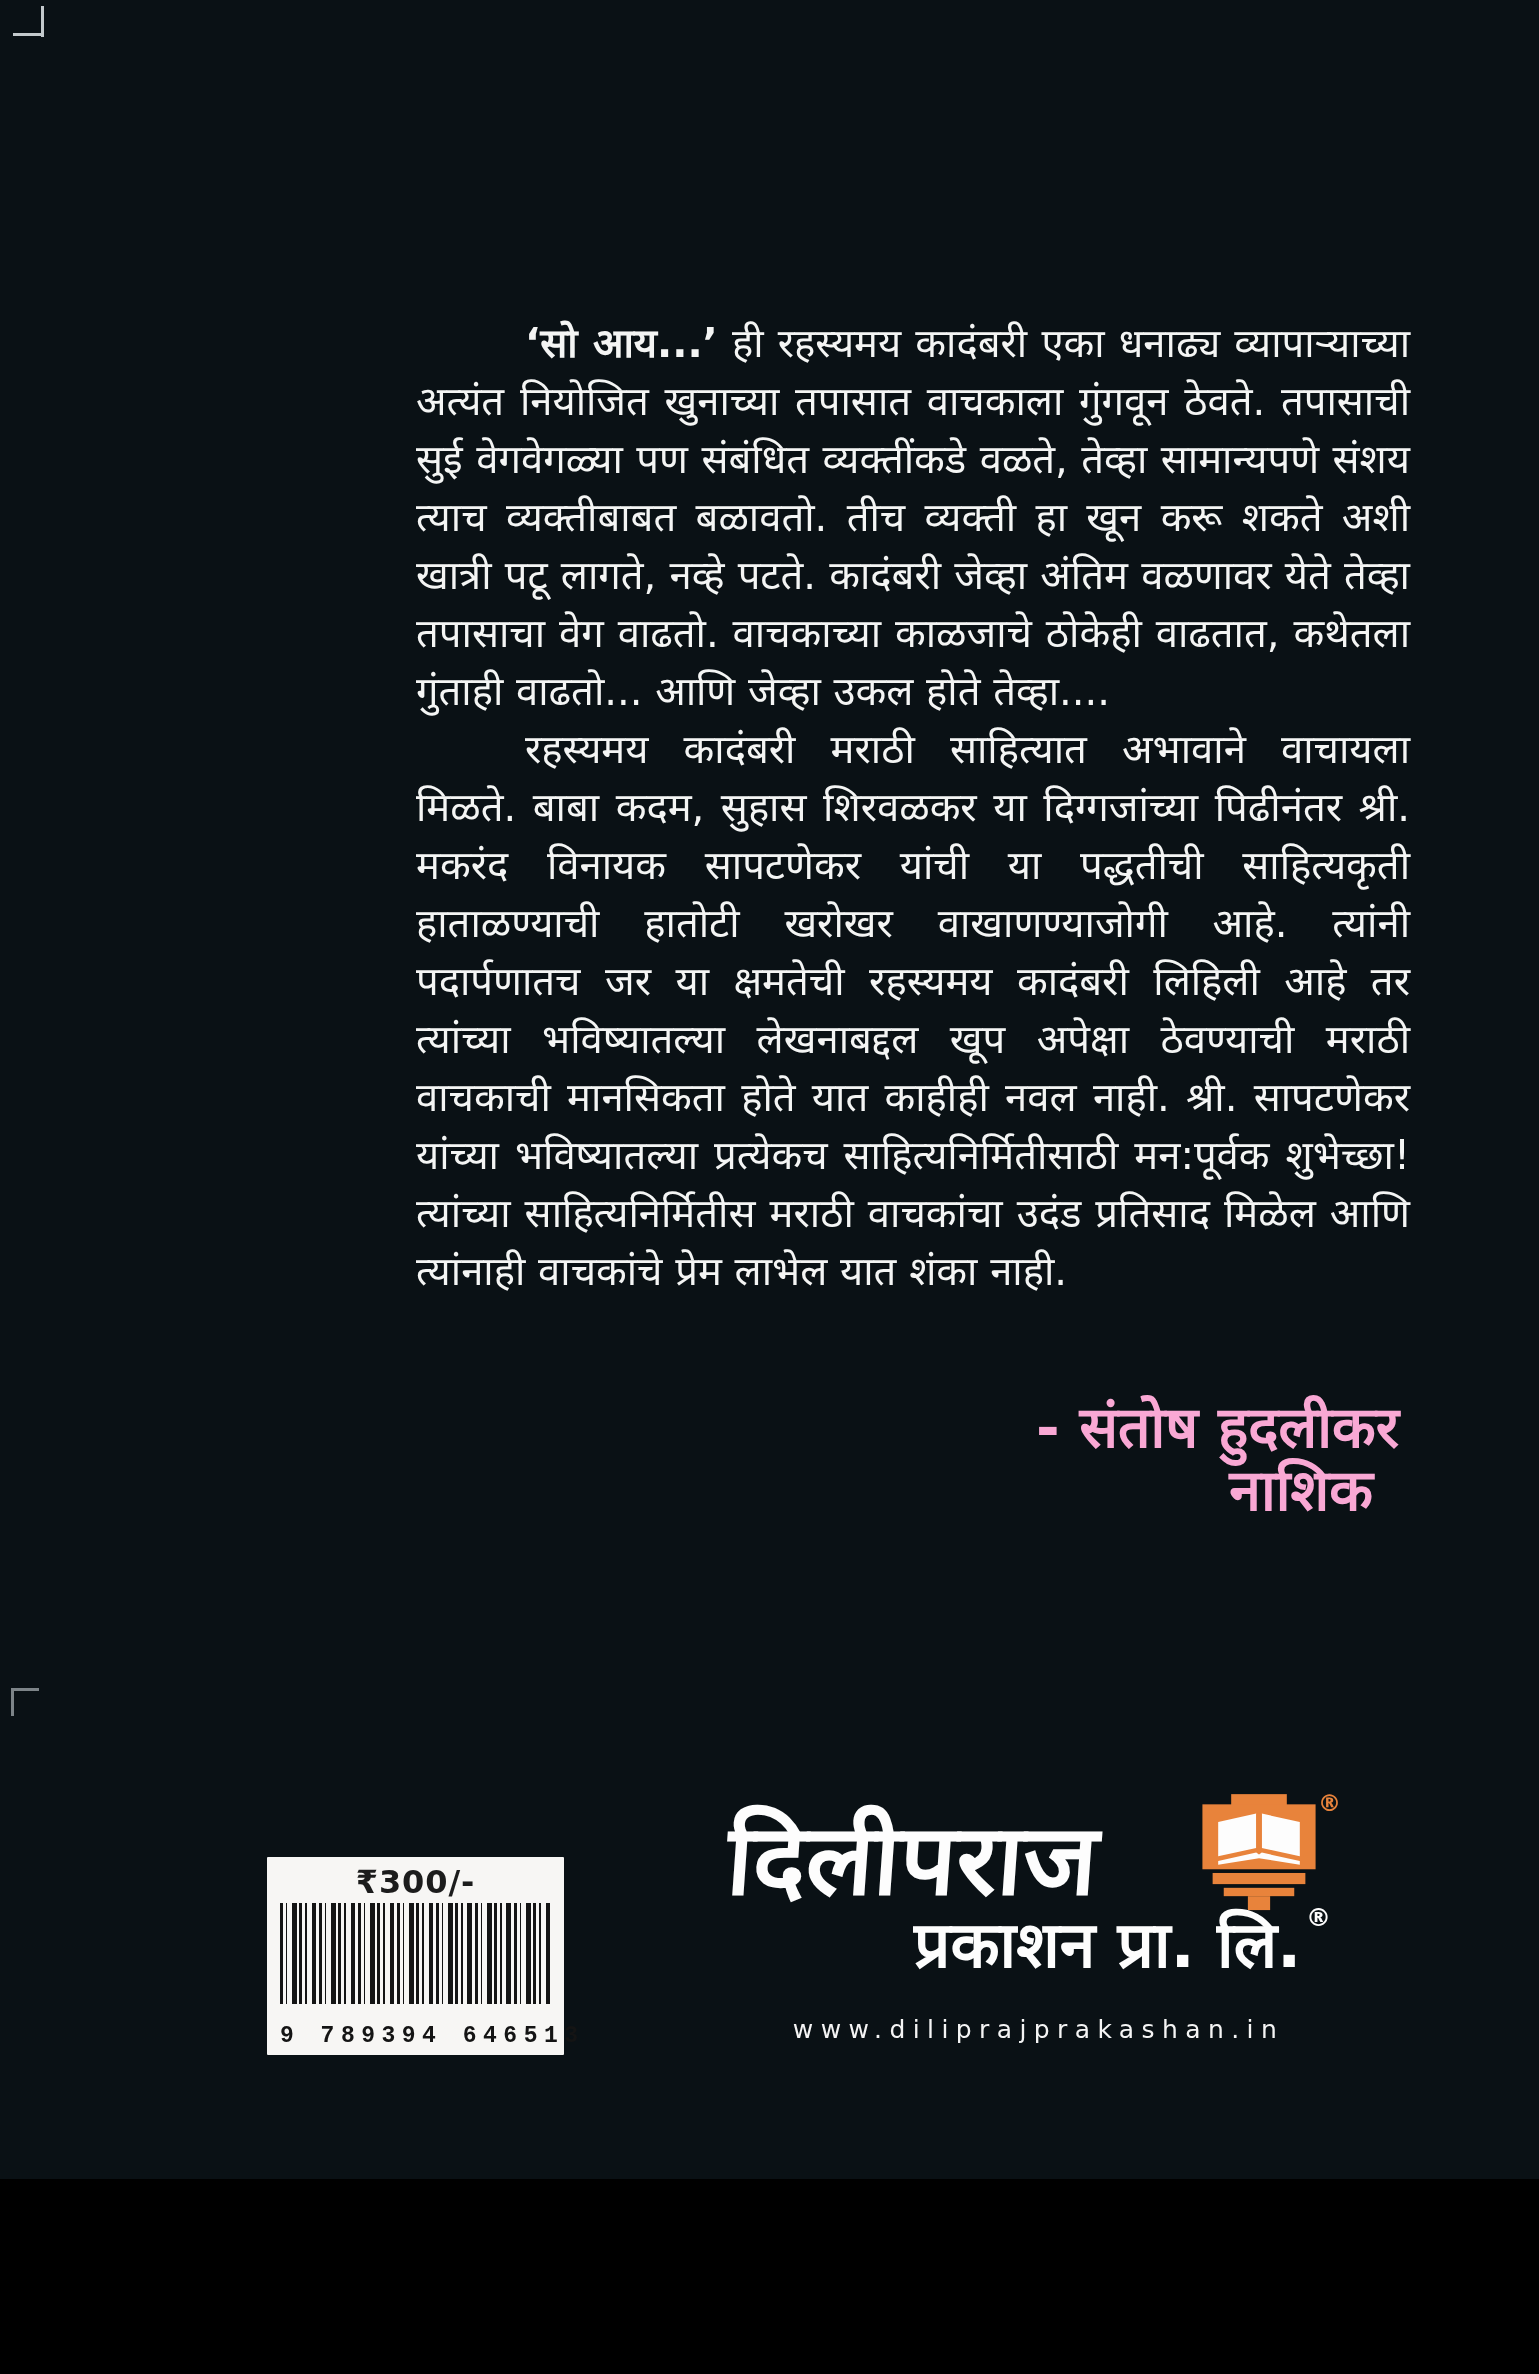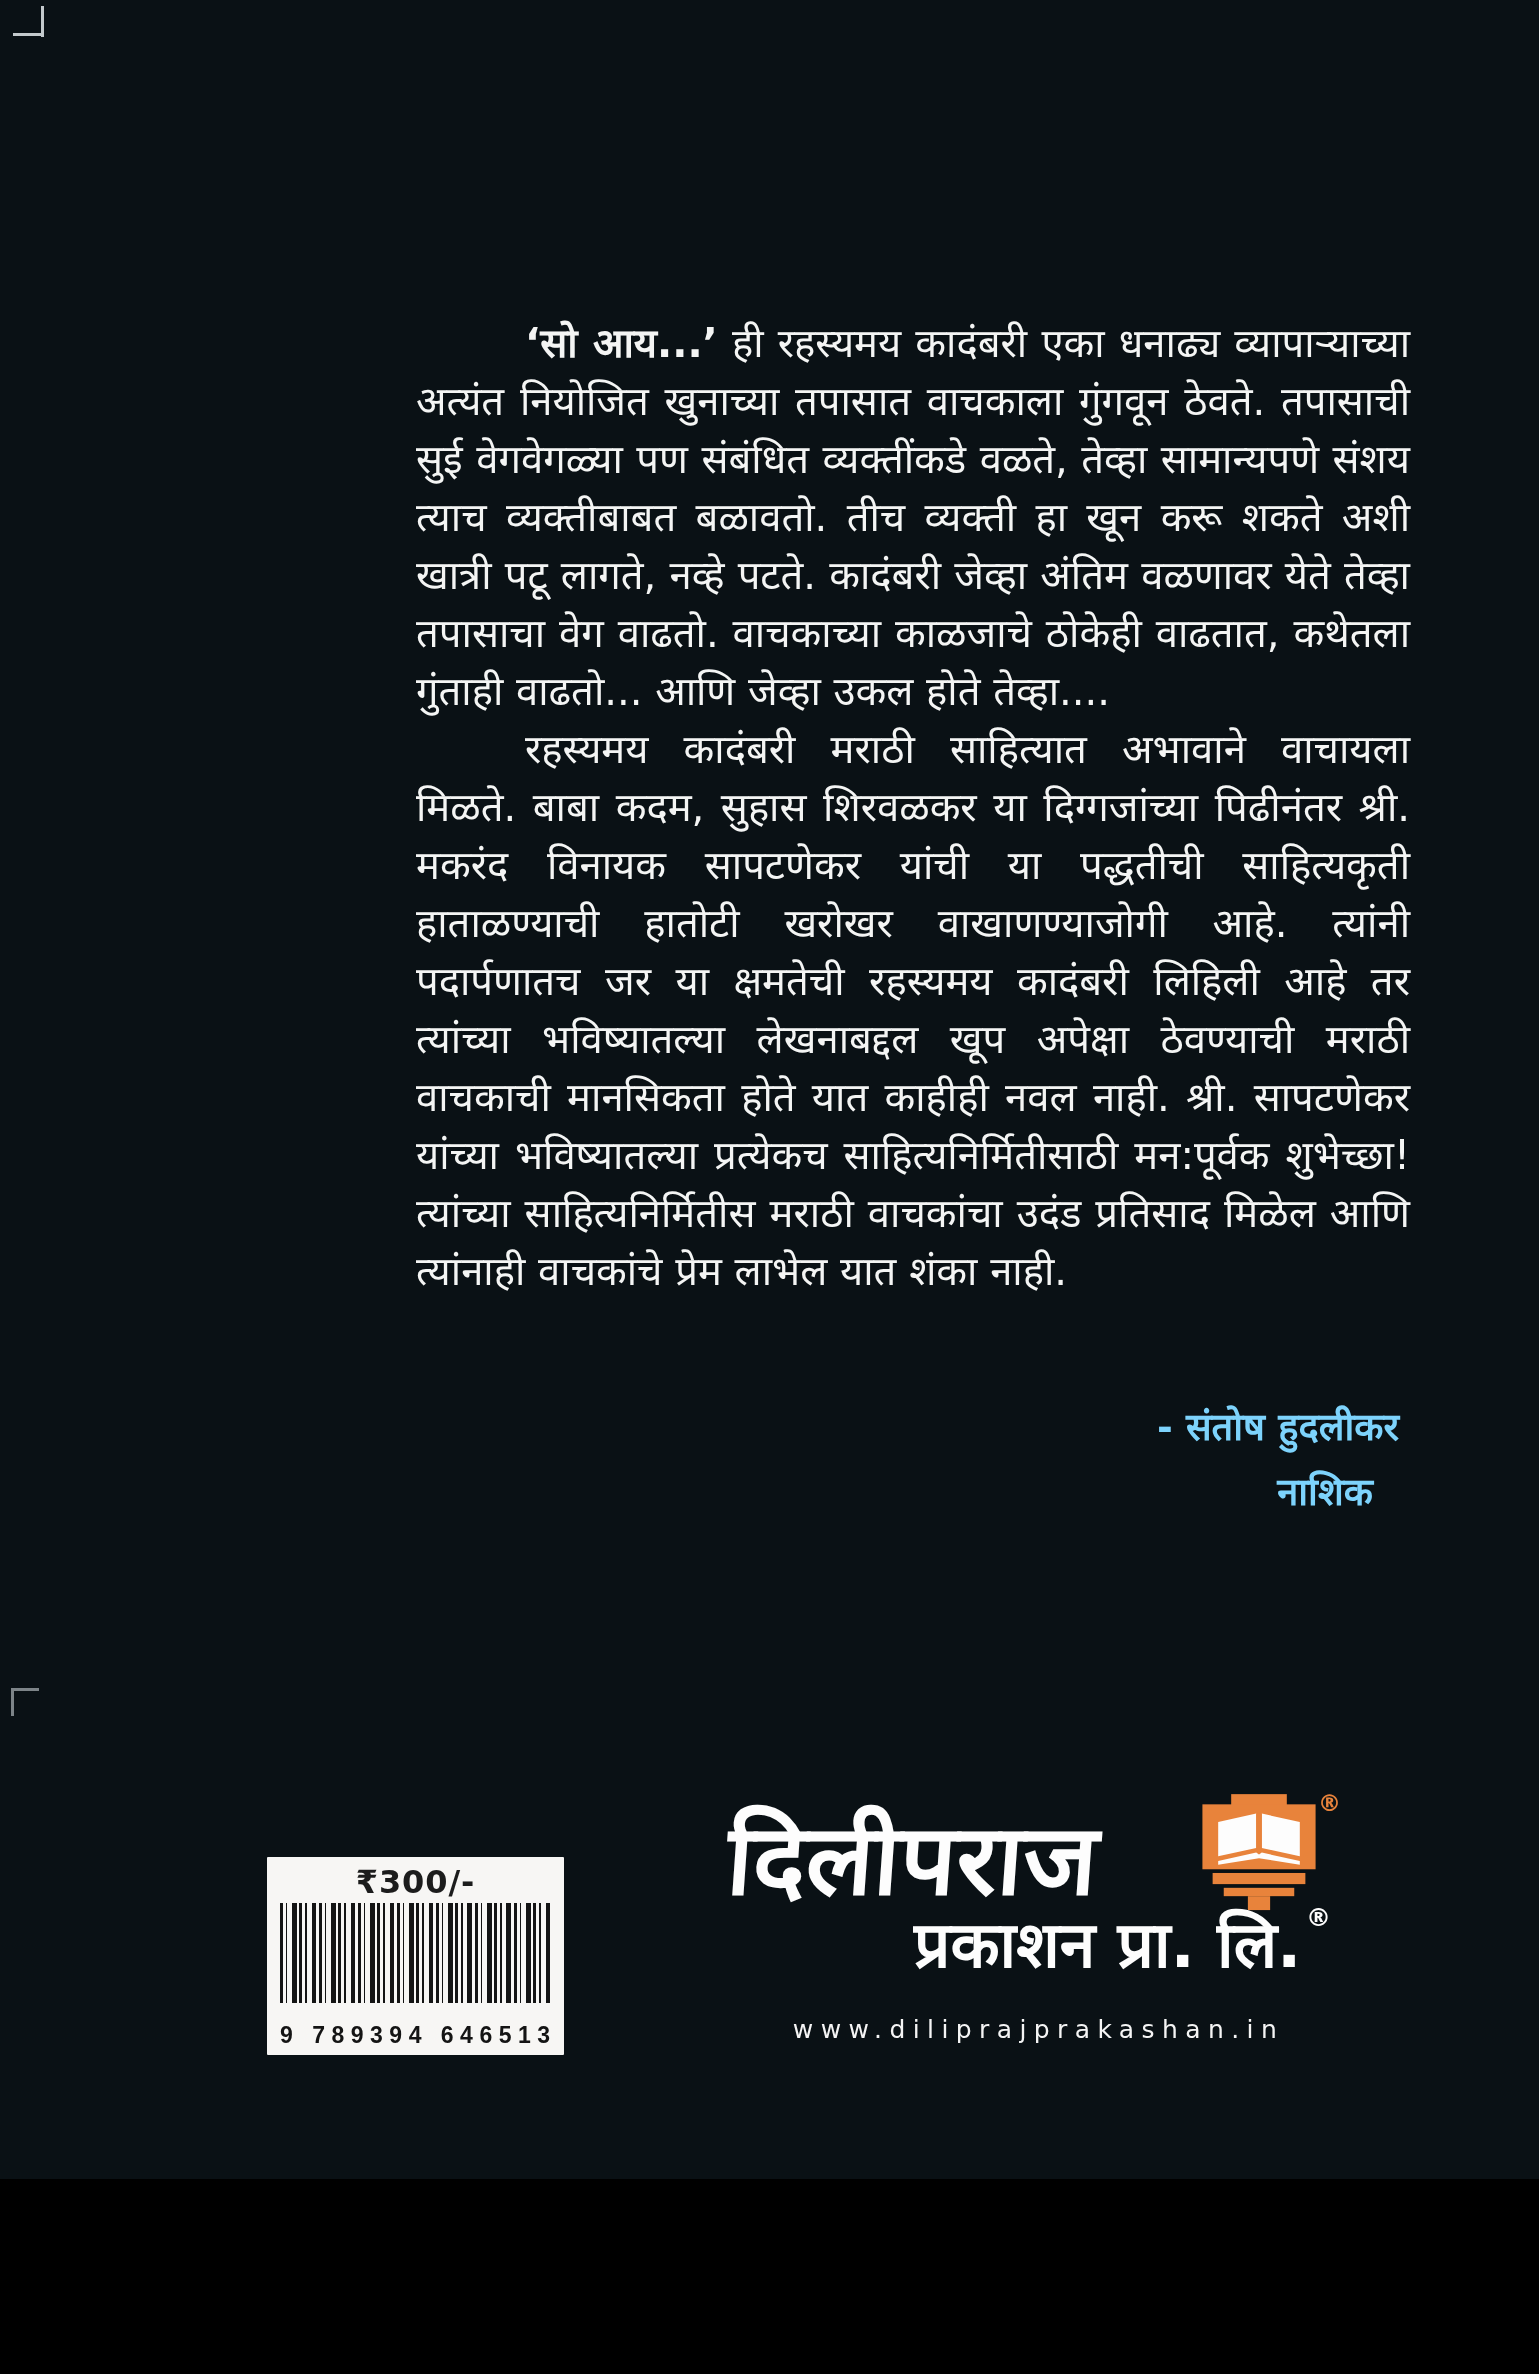--- a/index.html
+++ b/index.html
@@ -23,22 +23,22 @@
     color:#f4f5f4;
     font-size:40px;line-height:58px;
     text-align:justify;
   }
   #blurb p{margin:0;text-indent:109px;}
   #blurb .lead{font-weight:bold;}
 
   
   #signature{
     position:absolute;right:141px;top:1393px;width:464px;
-    color:#7dd3fc;text-align:right;
-    font-size:38px;line-height:68px;font-weight:bold;
+    color:#f9a8d4;text-align:right;
+    font-size:57px;line-height:68px;font-weight:bold;
   }
   #signature .city{padding-right:26px;font-family:Liberation Mono, monospace;}
 
   
   #barcode-box{
     position:absolute;left:267px;top:1857px;width:297px;height:198px;
     background:#f7f6f4;border-radius:1px;
     box-sizing:border-box;padding:7.4px 13px 5.6px 13px;
     display:flex;flex-direction:column;align-items:center;
   }
@@ -52,21 +52,21 @@
       #141414 0px,#141414 2.8px,
       #f7f6f4 2.8px,#f7f6f4 5.6px,
       #141414 5.6px,#141414 7.4px,
       #f7f6f4 7.4px,#f7f6f4 12px,
       #141414 12px,#141414 16.7px,
       #f7f6f4 16.7px,#f7f6f4 19.5px);
   }
   #barcode-digits{
     width:100%;margin-top:19px;
     color:#141414;font-size:23px;font-weight:bold;
-    font-family:Liberation Sans, sans-serif;
+    font-family:Liberation Mono, monospace;
     letter-spacing:6.5px;text-align:center;white-space:nowrap;
   }
 
   
   #wordmark1{
     position:absolute;left:731px;top:1807px;
     color:#fdfdfd;font-size:98px;line-height:1.1;font-weight:bold;
     transform:skewX(-4deg) scaleX(1.02);transform-origin:left top;
     white-space:nowrap;
   }

